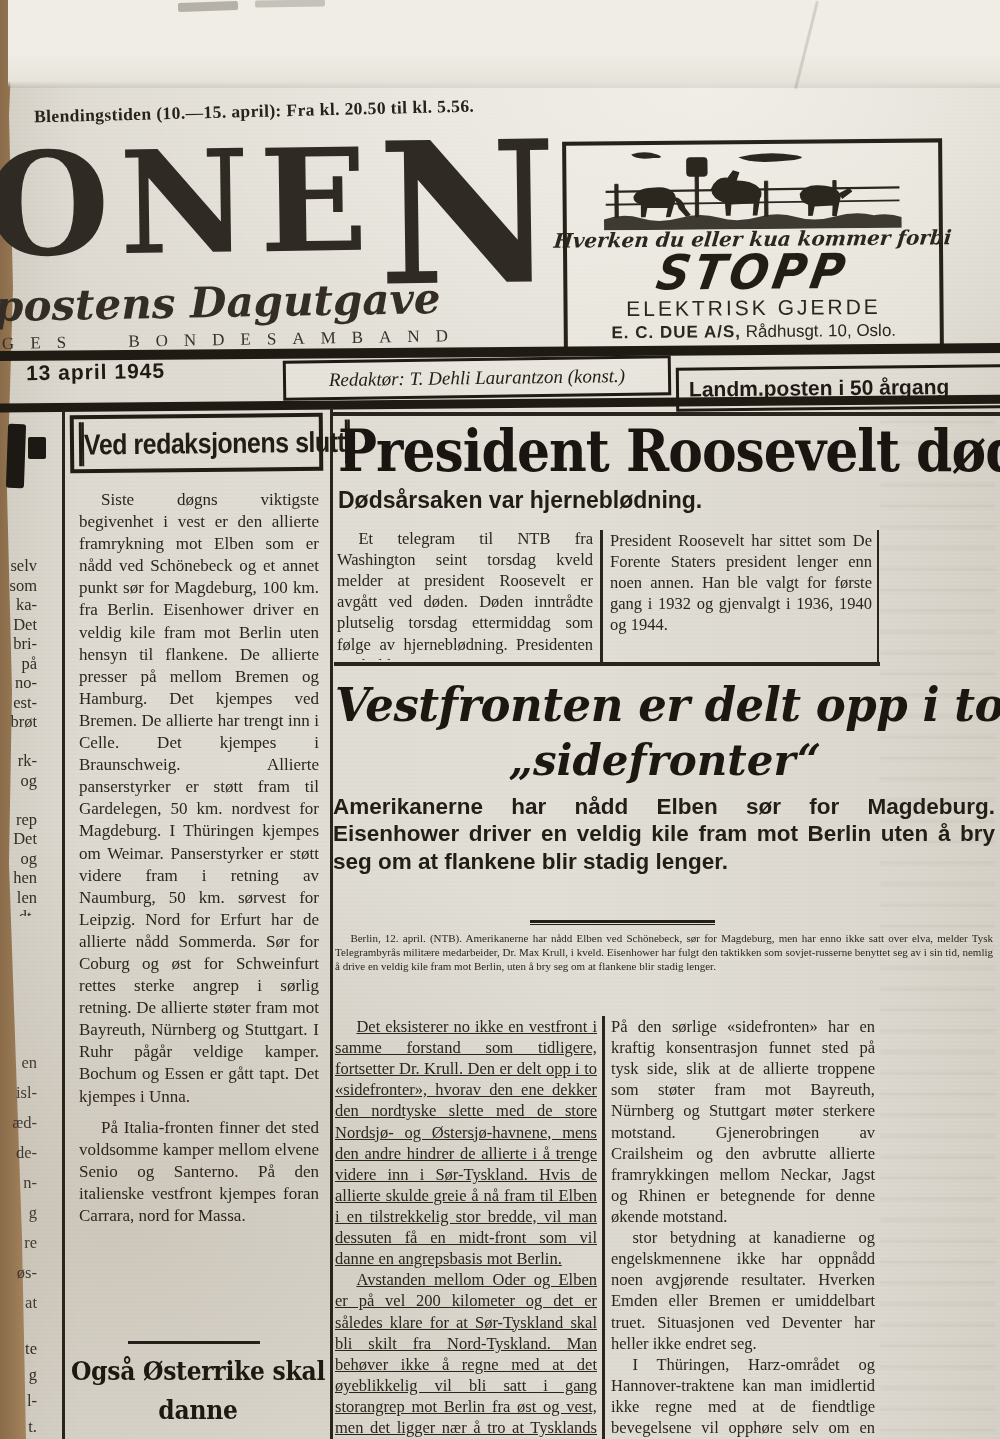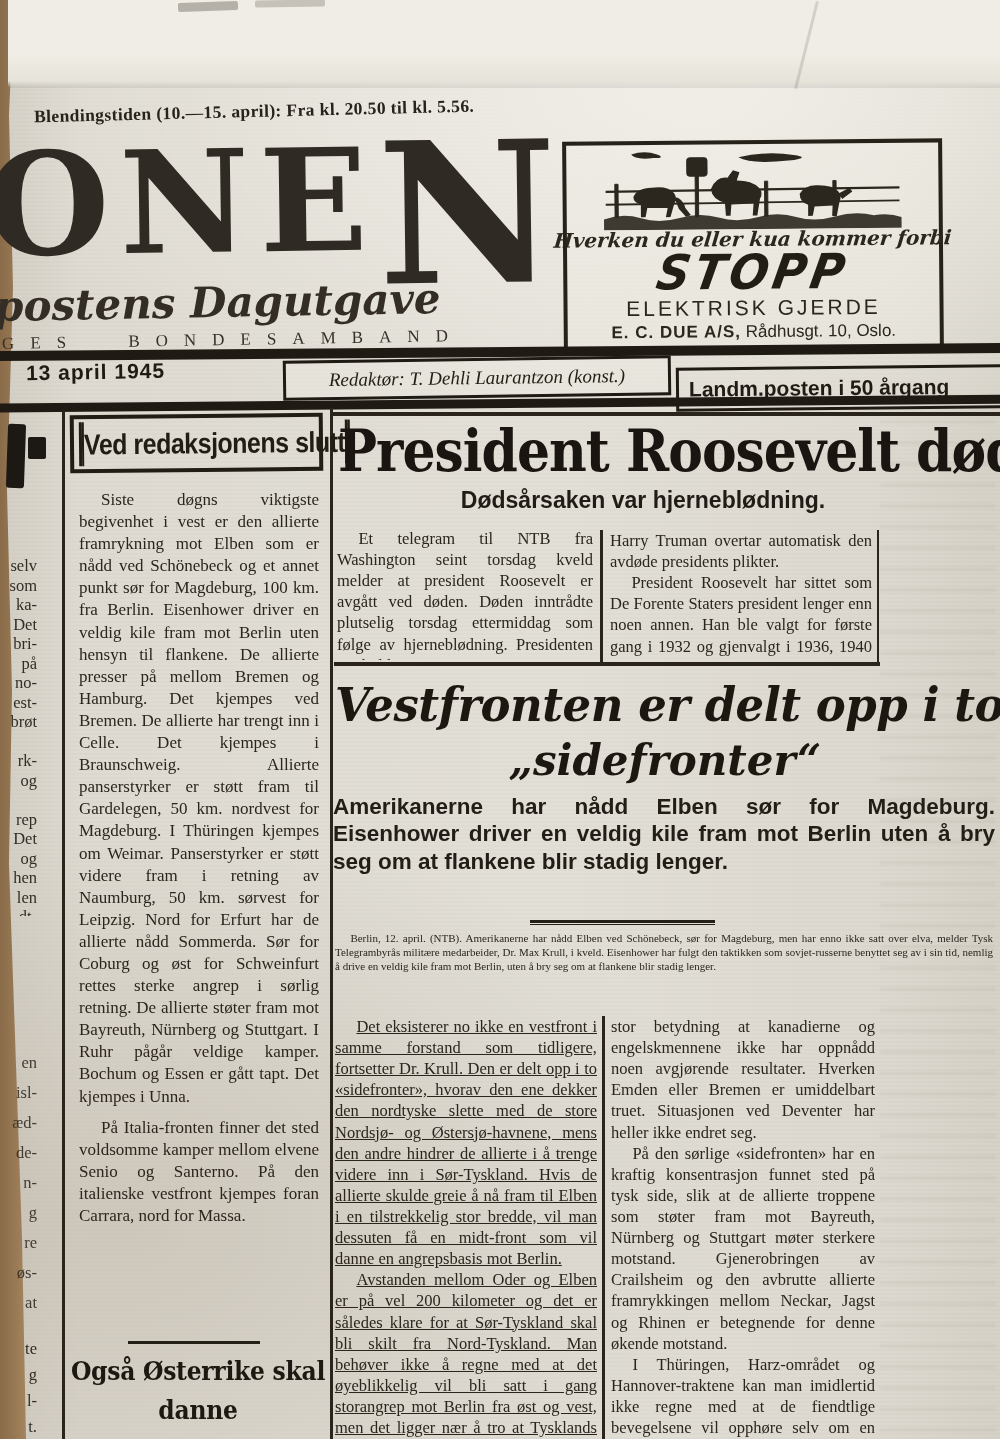--- a/index.html
+++ b/index.html
@@ -71,21 +71,21 @@
   .ved-title{font-family:"Liberation Sans",sans-serif;font-weight:bold;font-size:25px;letter-spacing:-.5px;transform:scaleY(1.15);color:#211c14;white-space:nowrap;}
   .orn{width:9px;align-self:stretch;border-left:3px solid #211c14;border-right:2px solid #211c14;margin:3px 0;}
   .left-article{left:70px;top:480px;width:258px;height:856px;overflow:hidden;font-size:17px;line-height:1.3;text-align:justify;color:#2b251d;}
   .left-article p{margin:9px;text-indent:1.3em;}
   .left-divider{left:128px;top:1341px;width:132px;height:3px;background:#241f17;}
   .left-bottom-headline{left:62px;top:1352px;width:272px;font-family:"DejaVu Serif",serif;font-weight:bold;font-size:23.5px;line-height:1.5;text-align:center;
     white-space:pre-line;transform:scaleY(1.12);transform-origin:top;color:#1d1811;letter-spacing:-.3px;}
   
   .roosevelt-headline{left:338px;top:416px;width:660px;margin:0;font-family:"DejaVu Serif",serif;font-weight:bold;font-size:52px;letter-spacing:-1px;
     transform:scaleY(1.12);transform-origin:top left;white-space:nowrap;color:#1a1510;}
-  .roosevelt-subhead{left:338px;top:487px;width:610px;text-align:center;font-family:"Liberation Sans",sans-serif;font-weight:bold;font-size:23px;color:#211c15;}
+  .roosevelt-subhead{left:338px;top:487px;width:610px;font-family:"Liberation Sans",sans-serif;font-weight:bold;font-size:23px;color:#211c15;}
   .news-col{position:absolute;overflow:hidden;font-size:16.5px;line-height:1.28;text-align:justify;color:#2b251d;}
   .news-col p{margin:0;text-indent:1.3em;}
   .news-col.cont p:first-child{text-indent:0;}
   .roo-col1{left:337px;top:528px;width:256px;height:132px;}
   .roo-col2{left:610px;top:530px;width:262px;height:132px;}
   
   .vest-h1{left:335px;top:678px;width:660px;text-align:center;font-family:"DejaVu Serif",serif;font-style:italic;font-weight:bold;font-size:45px;
     letter-spacing:-.5px;transform:scaleY(1.05);color:#1c1710;white-space:nowrap;}
   .vest-h2{left:335px;top:736px;width:660px;text-align:center;font-family:"DejaVu Serif",serif;font-style:italic;font-weight:bold;font-size:42px;color:#1c1710;}
   .vest-deck{left:333px;top:793px;width:662px;font-family:"Liberation Sans",sans-serif;font-weight:bold;font-size:22.5px;line-height:1.22;text-align:justify;color:#221d16;}
@@ -204,31 +204,30 @@
   <div class="abs left-bottom-headline">Også Østerrike skal danne
 en framskutt sovjet-russisk
 stilling mot vest.</div>
 
   <h2 class="abs roosevelt-headline">President Roosevelt død.</h2>
   <div class="abs roosevelt-subhead">Dødsårsaken var hjerneblødning.</div>
   <div class="news-col roo-col1">
       <p>Et telegram til NTB fra Washington seint torsdag kveld melder at president Roosevelt er avgått ved døden. Døden inntrådte plutselig torsdag ettermiddag som følge av hjerneblødning. Presidenten oppholdt seg i Warm Springs i Georgia. Vise-president</p>
     </div>
   <div class="news-col cont roo-col2">
-      <p>Harry Truman overtar automatisk den avdøde presidents plikter.</p>
       <p>President Roosevelt har sittet som De Forente Staters president lenger enn noen annen. Han ble valgt for første gang i 1932 og gjenvalgt i 1936, 1940 og 1944.</p>
     </div>
 
   <div class="abs vest-h1">Vestfronten er delt opp i to</div>
   <div class="abs vest-h2">„sidefronter“</div>
   <div class="abs vest-deck">Amerikanerne har nådd Elben sør for Magdeburg. Eisenhower driver en veldig kile fram mot Berlin uten å bry seg om at flankene blir stadig lenger.</div>
   <div class="abs mini-divider"></div>
   <div class="abs vest-intro">Berlin, 12. april. (NTB). Amerikanerne har nådd Elben ved Schönebeck, sør for Magdeburg, men har enno ikke satt over elva, melder Tysk Telegrambyrås militære medarbeider, Dr. Max Krull, i kveld. Eisenhower har fulgt den taktikken som sovjet-russerne benyttet seg av i sin tid, nemlig å drive en veldig kile fram mot Berlin, uten å bry seg om at flankene blir stadig lenger.</div>
   <div class="news-col colA">
       <p>Det eksisterer no ikke en vestfront i samme forstand som tidligere, fortsetter Dr. Krull. Den er delt opp i to «sidefronter», hvorav den ene dekker den nordtyske slette med de store Nordsjø- og Østersjø-havnene, mens den andre hindrer de allierte i å trenge videre inn i Sør-Tyskland. Hvis de allierte skulde greie å nå fram til Elben i en tilstrekkelig stor bredde, vil man dessuten få en midt-front som vil danne en angrepsbasis mot Berlin.</p>
       <p>Avstanden mellom Oder og Elben er på vel 200 kilometer og det er således klare for at Sør-Tyskland skal bli skilt fra Nord-Tyskland. Man behøver ikke å regne med at det øyeblikkelig vil bli satt i gang storangrep mot Berlin fra øst og vest, men det ligger nær å tro at Tysklands fiender vil forsøke å sprenge de tyske frontene lenger sør. Tyske oppklaringsflygere har således meldt at en meget livlig trafikk pågår på vegene og jernbanelinjene bak den sovjet-russiske fronten mellom Frankfurt og Guben.</p>
     </div>
   <div class="news-col cont colB">
+      <p>På den sørlige «sidefronten» har en kraftig konsentrasjon funnet sted på tysk side, slik at de allierte troppene som støter fram mot Bayreuth, Nürnberg og Stuttgart møter sterkere motstand. Gjenerobringen av Crailsheim og den avbrutte allierte framrykkingen mellom Neckar, Jagst og Rhinen er betegnende for denne økende motstand.</p>
       <p>stor betydning at kanadierne og engelskmennene ikke har oppnådd noen avgjørende resultater. Hverken Emden eller Bremen er umiddelbart truet. Situasjonen ved Deventer har heller ikke endret seg.</p>
-      <p>På den sørlige «sidefronten» har en kraftig konsentrasjon funnet sted på tysk side, slik at de allierte troppene som støter fram mot Bayreuth, Nürnberg og Stuttgart møter sterkere motstand. Gjenerobringen av Crailsheim og den avbrutte allierte framrykkingen mellom Neckar, Jagst og Rhinen er betegnende for denne økende motstand.</p>
       <p>I Thüringen, Harz-området og Hannover-traktene kan man imidlertid ikke regne med at de fiendtlige bevegelsene vil opphøre selv om en rekke tyske motstandssentra stiller angriperne overfor mange vansker.</p>
     </div>
 </div>
 
 </body></html>

